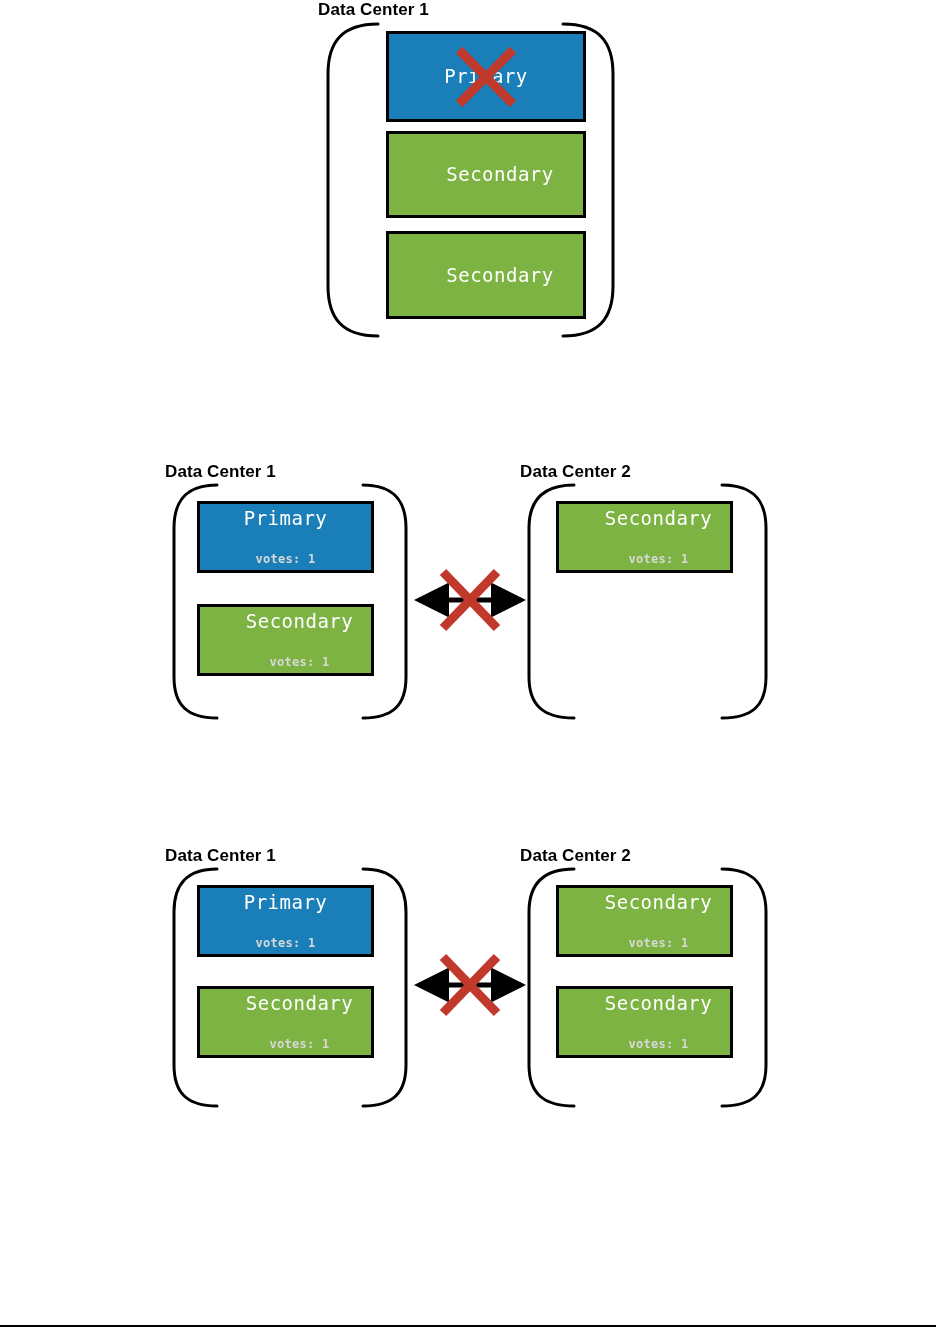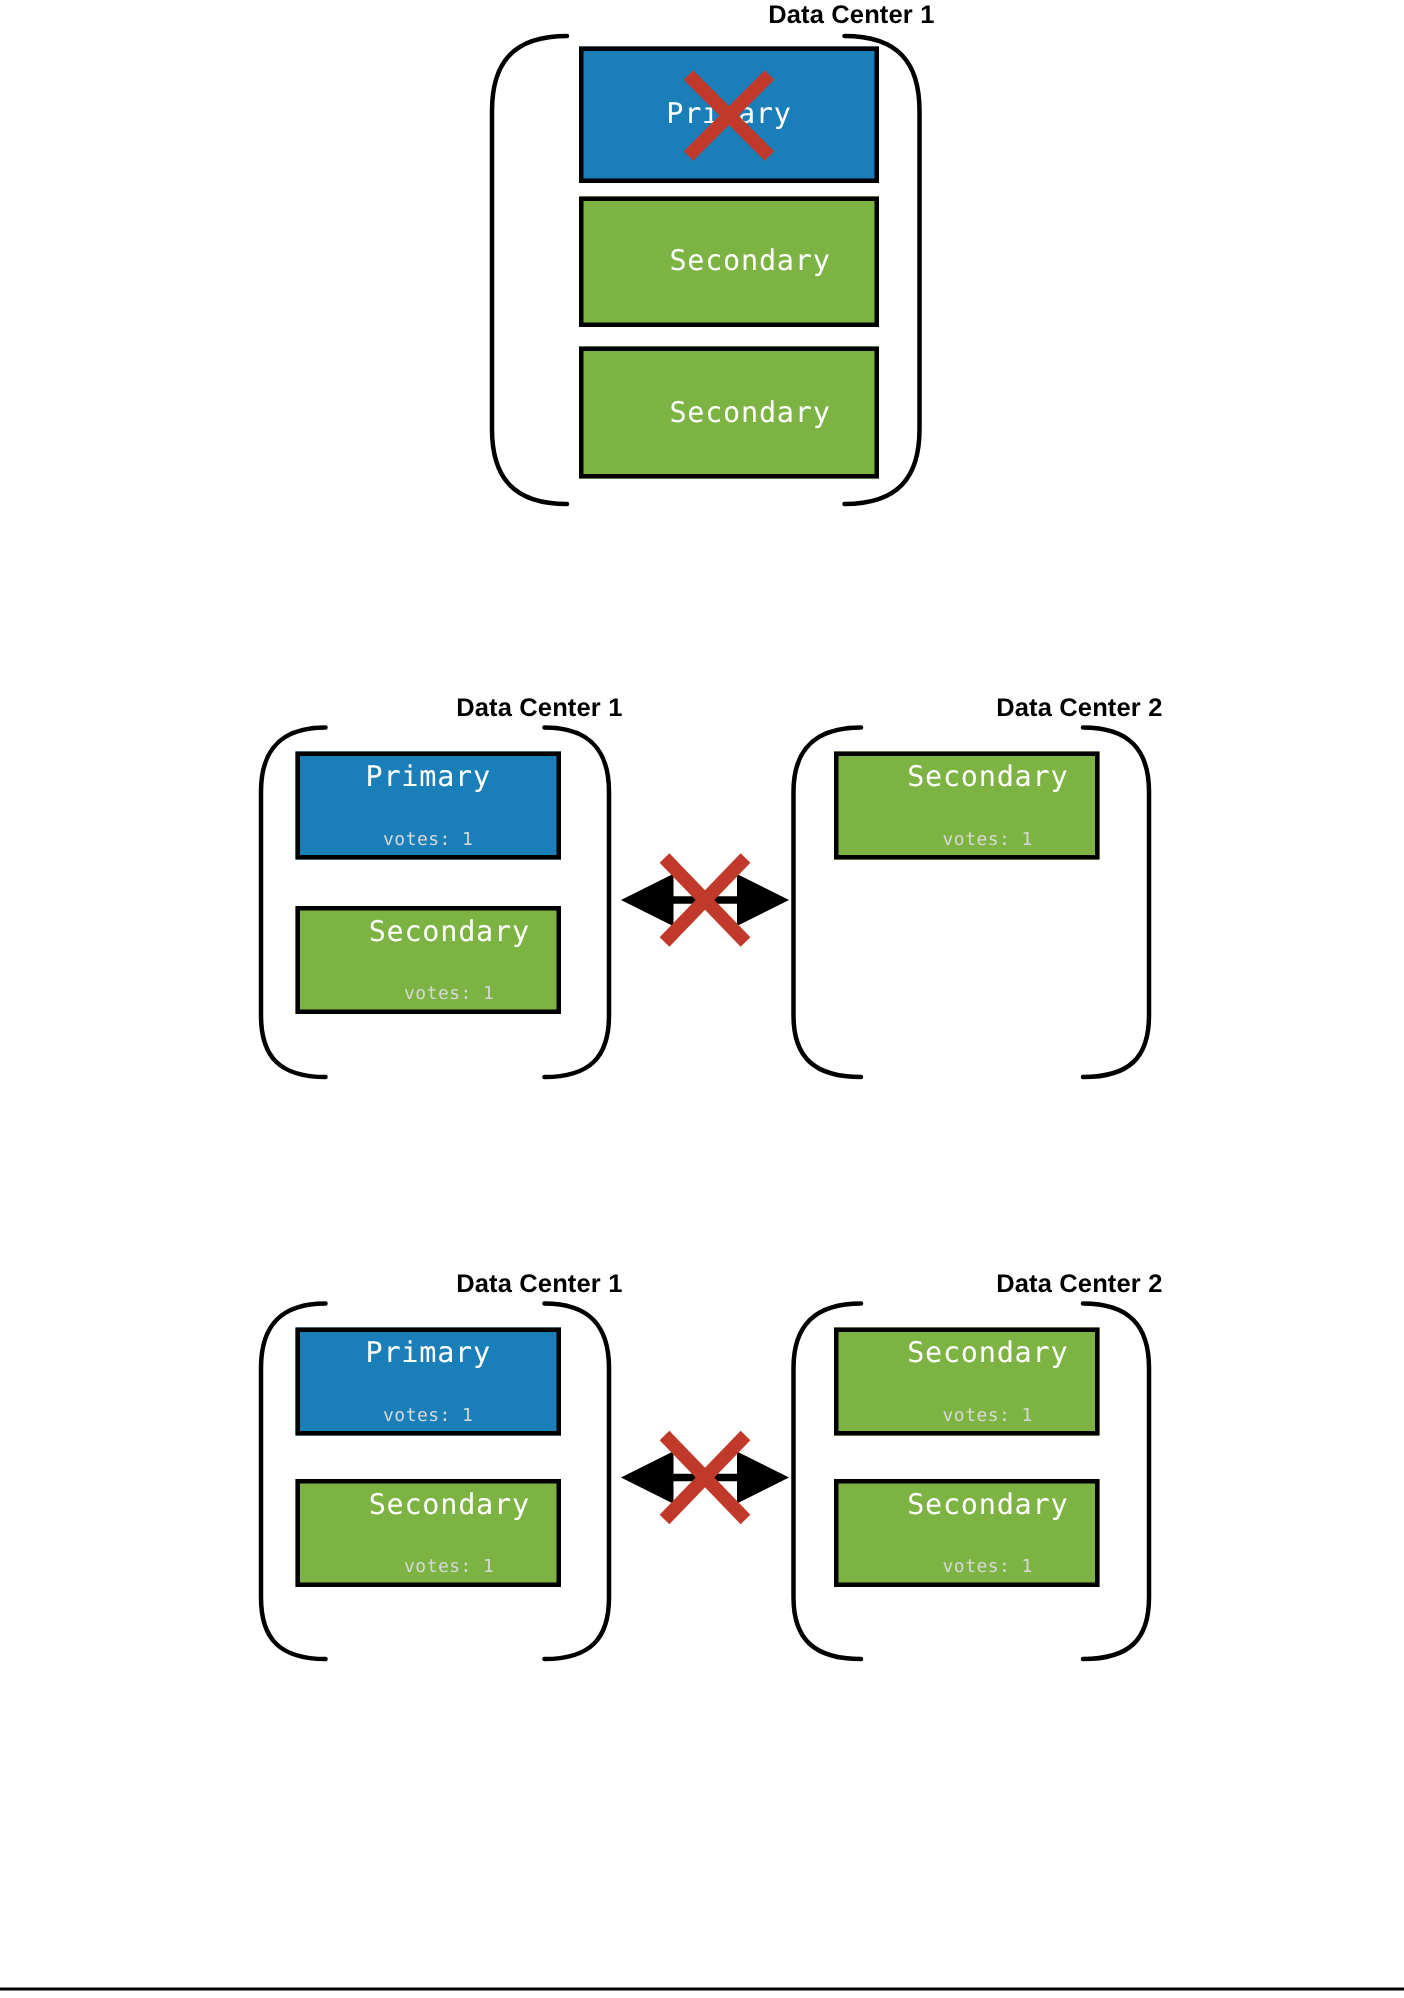--- a/index.html
+++ b/index.html
@@ -27,21 +27,21 @@
 
   .dc {
     position: absolute;
   }
 
   .dc-title {
     position: absolute;
     top: 0;
     left: 0;
     width: 100%;
-    text-align: right;
+    text-align: left;
     font-family: "Liberation Sans", sans-serif;
     font-weight: bold;
     font-size: 17px;
     color: #000000;
     letter-spacing: 0.1px;
     white-space: nowrap;
   }
 
   
   .dc-frame {
@@ -68,20 +68,21 @@
     font-size: 19px;
     line-height: 1.1;
     letter-spacing: 0.5px;
   }
   .node-sub {
     color: #d8d8d8;
     font-size: 12px;
     line-height: 1.1;
     margin-top: 24px;
     letter-spacing: 0.3px;
+    font-weight: bold;
   }
   .node.votes-layout {
     justify-content: center;
   }
   .node.single .node-label {
     margin: 0;
   }
 
   
   .x-overlay {

